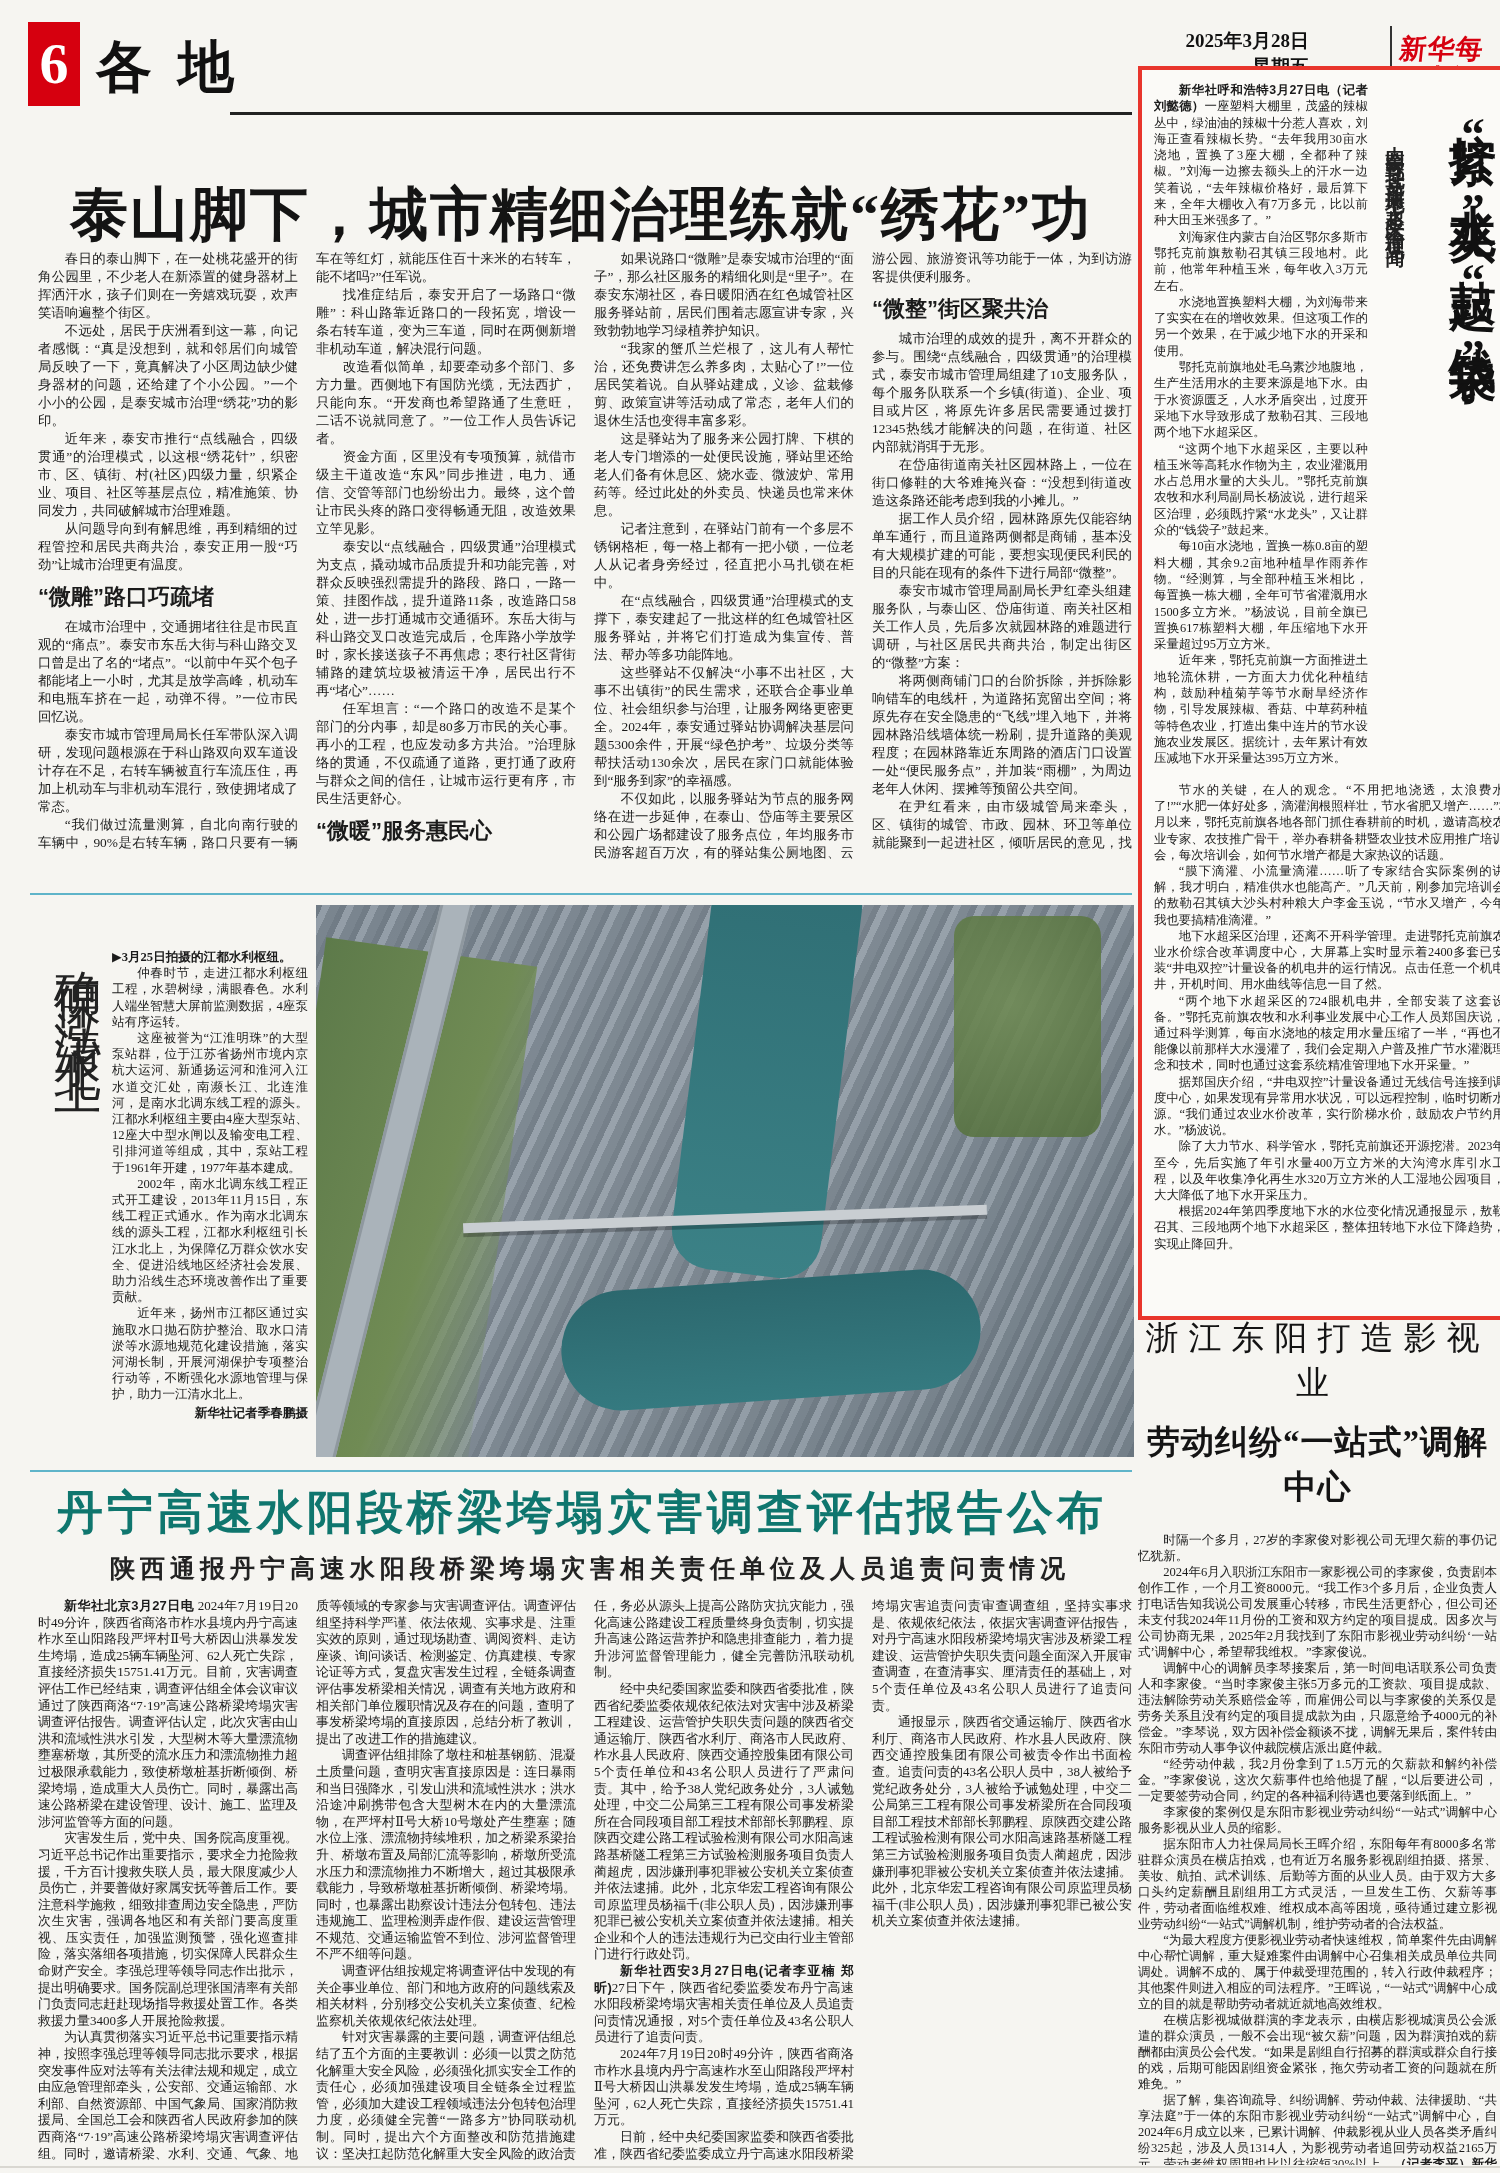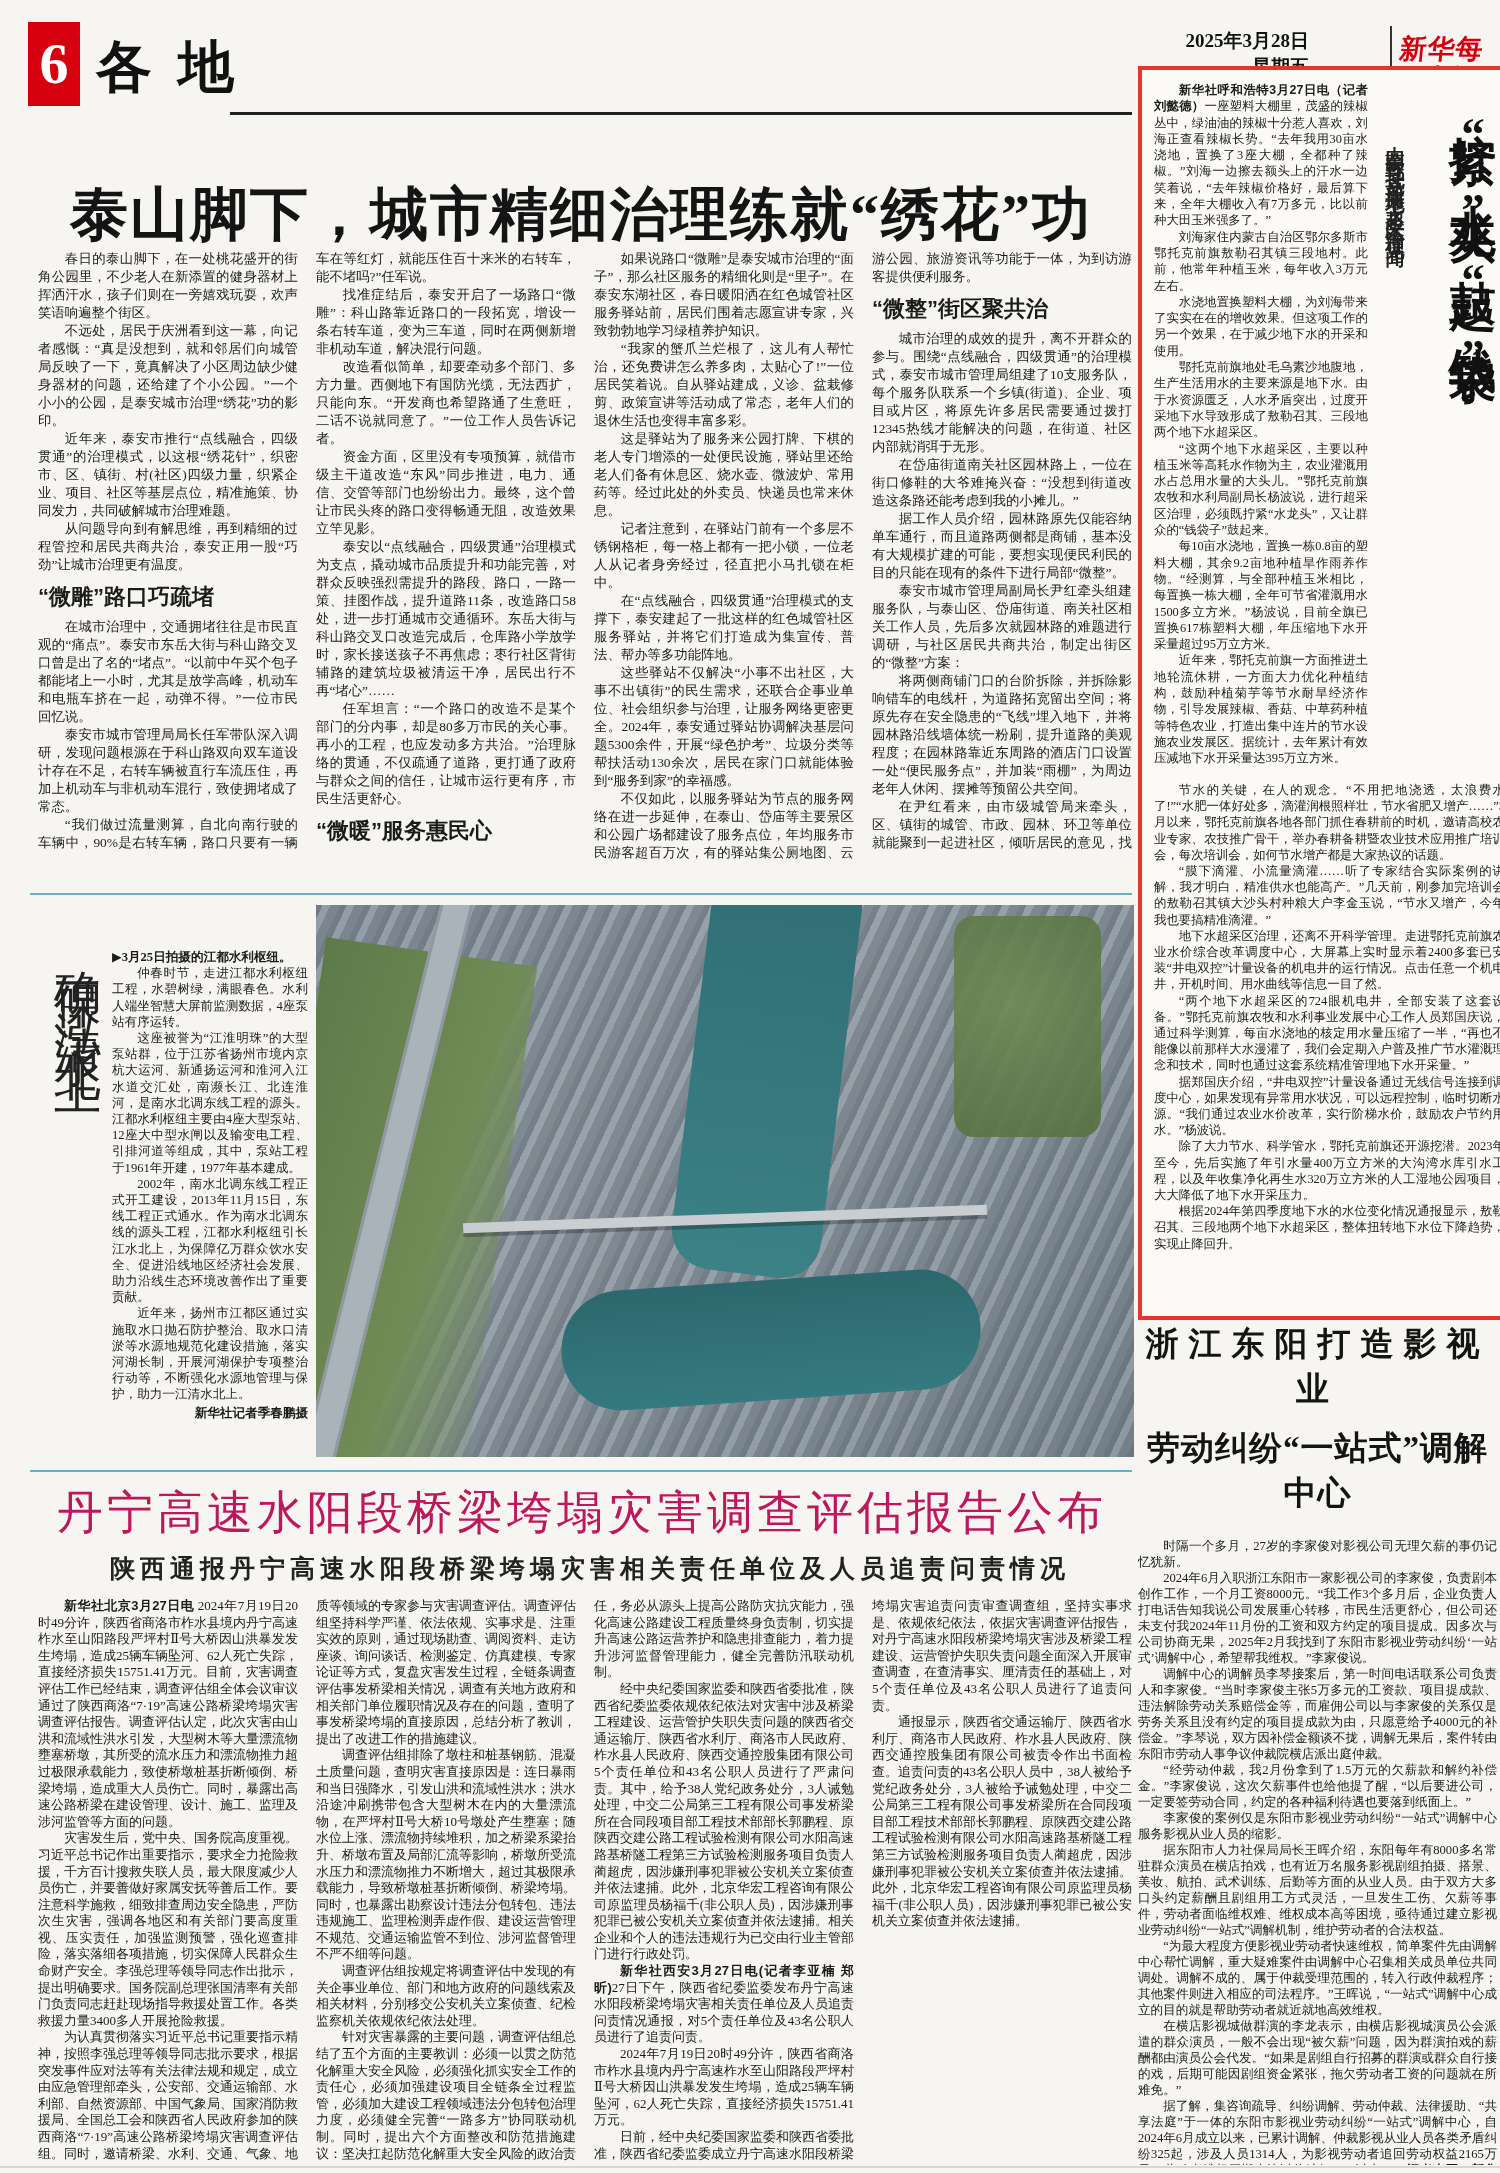--- a/index.html
+++ b/index.html
@@ -50,41 +50,41 @@
     background:linear-gradient(#2c686e,#357a80);transform:rotate(-4deg);border-radius:60px;}
   .photo .bridge{position:absolute;left:18%;top:56%;width:64%;height:10px;background:#c9ced2;
     transform:rotate(-2deg);box-shadow:0 4px 0 rgba(0,0,0,.25);}
   .photo .green{position:absolute;left:-4%;top:8%;width:26%;height:110%;
     background:linear-gradient(100deg,#5d7a4a,#708b54 60%,transparent);transform:rotate(8deg);}
   .photo .road{position:absolute;left:6%;top:-10%;width:26px;height:130%;background:#aab3ba;
     transform:rotate(14deg);border-left:3px solid #8f989f;border-right:3px solid #8f989f;}
   .photo .park{position:absolute;right:4%;top:2%;width:18%;height:40%;
     background:radial-gradient(circle at 40% 40%,#6f8a55,#55703f);border-radius:20px;opacity:.9;}
   
-  .d-headline{left:30px;top:1482px;width:1104px;text-align:center;font-size:46px;font-weight:normal;
-    letter-spacing:4px;color:#be185d;}
+  .d-headline{left:30px;top:1482px;width:1104px;text-align:center;font-size:46px;font-weight:bold;
+    letter-spacing:4px;color:#0f766e;}
   .d-subhead{left:38px;top:1552px;width:1104px;text-align:center;font-size:25px;font-weight:bold;
     letter-spacing:5px;color:#222;}
   .d-body{left:38px;top:1598px;width:1094px;height:566px;overflow:hidden;
     column-count:4;column-gap:18px;column-fill:auto;
     font-size:13px;line-height:16.6px;text-align:justify;}
   
   .redbox{left:1138px;top:66px;width:351px;height:1226px;border:4px solid #e8352c;background:#fbfaf7;
     padding:12px 10px 8px 12px;box-sizing:content-box;}
   .rb-top{display:flex;height:694px;overflow:hidden;}
   .rb-narrow{flex:0 0 214px;font-size:12.4px;line-height:16.3px;text-align:justify;overflow:hidden;}
   .rb-sub{flex:0 0 40px;writing-mode:vertical-rl;text-orientation:upright;font-size:19px;
     font-weight:bold;letter-spacing:6px;padding-top:48px;color:#222;}
   .rb-vhead{flex:1 1 auto;writing-mode:vertical-rl;text-orientation:upright;font-size:47px;
     font-weight:bold;letter-spacing:6px;color:#111;padding-top:14px;}
   .rb-full{margin-top:6px;height:504px;overflow:hidden;font-size:12.4px;line-height:16.2px;text-align:justify;}
   .rb b,.d-body b,.z-body b{font-family:"Liberation Sans","DejaVu Sans",sans-serif;}
   
   .z-box{left:1138px;top:1310px;width:359px;height:855px;overflow:hidden;}
-  .z-h1{text-align:center;font-size:33px;font-weight:bold;letter-spacing:10px;color:#141414;margin:12px 0 0 0;}
+  .z-h1{text-align:center;font-size:33px;font-weight:normal;letter-spacing:10px;color:#141414;margin:6px 0 0 0;}
   .z-h2{text-align:center;font-size:33px;font-weight:bold;letter-spacing:1px;color:#141414;margin:14px 0 0 0;}
   .z-body{margin-top:22px;font-size:12.6px;line-height:16px;text-align:justify;}
   .page-bottom{left:0;top:2166px;width:1500px;height:2px;background:#d9d7d1;}
 </style>
 </head>
 <body>
 
 <div class="abs pagenum">6</div>
 <div class="abs section-name">各地</div>
 <div class="abs header-rule"></div>

